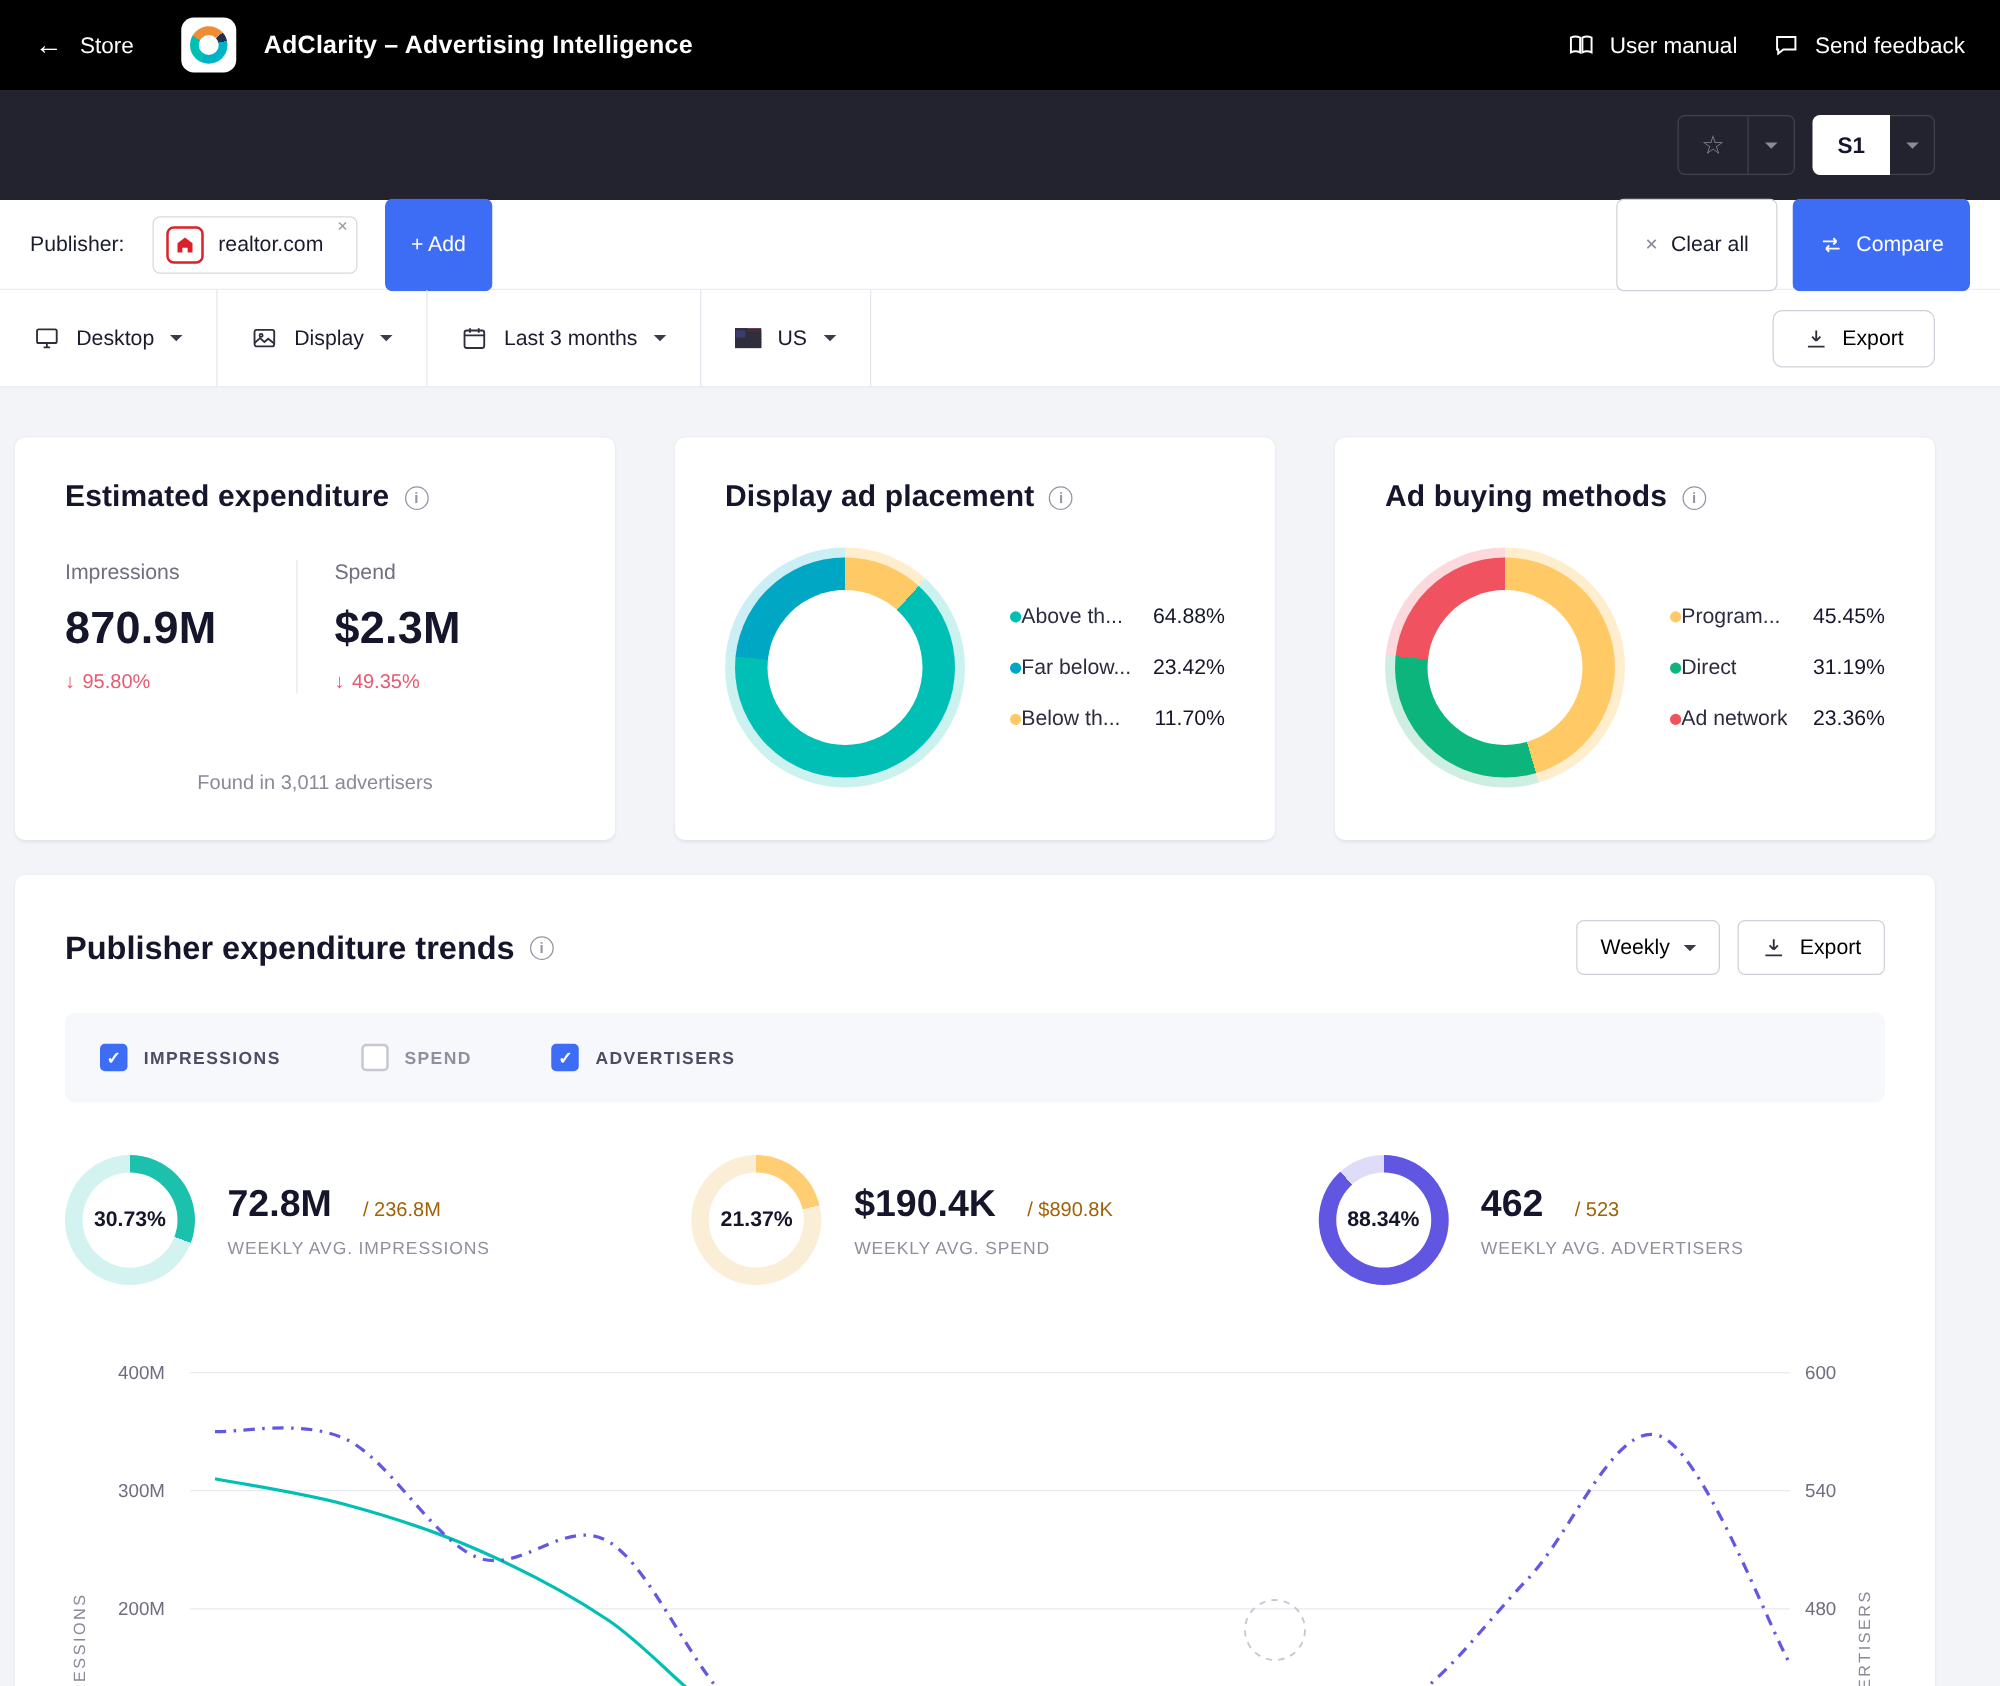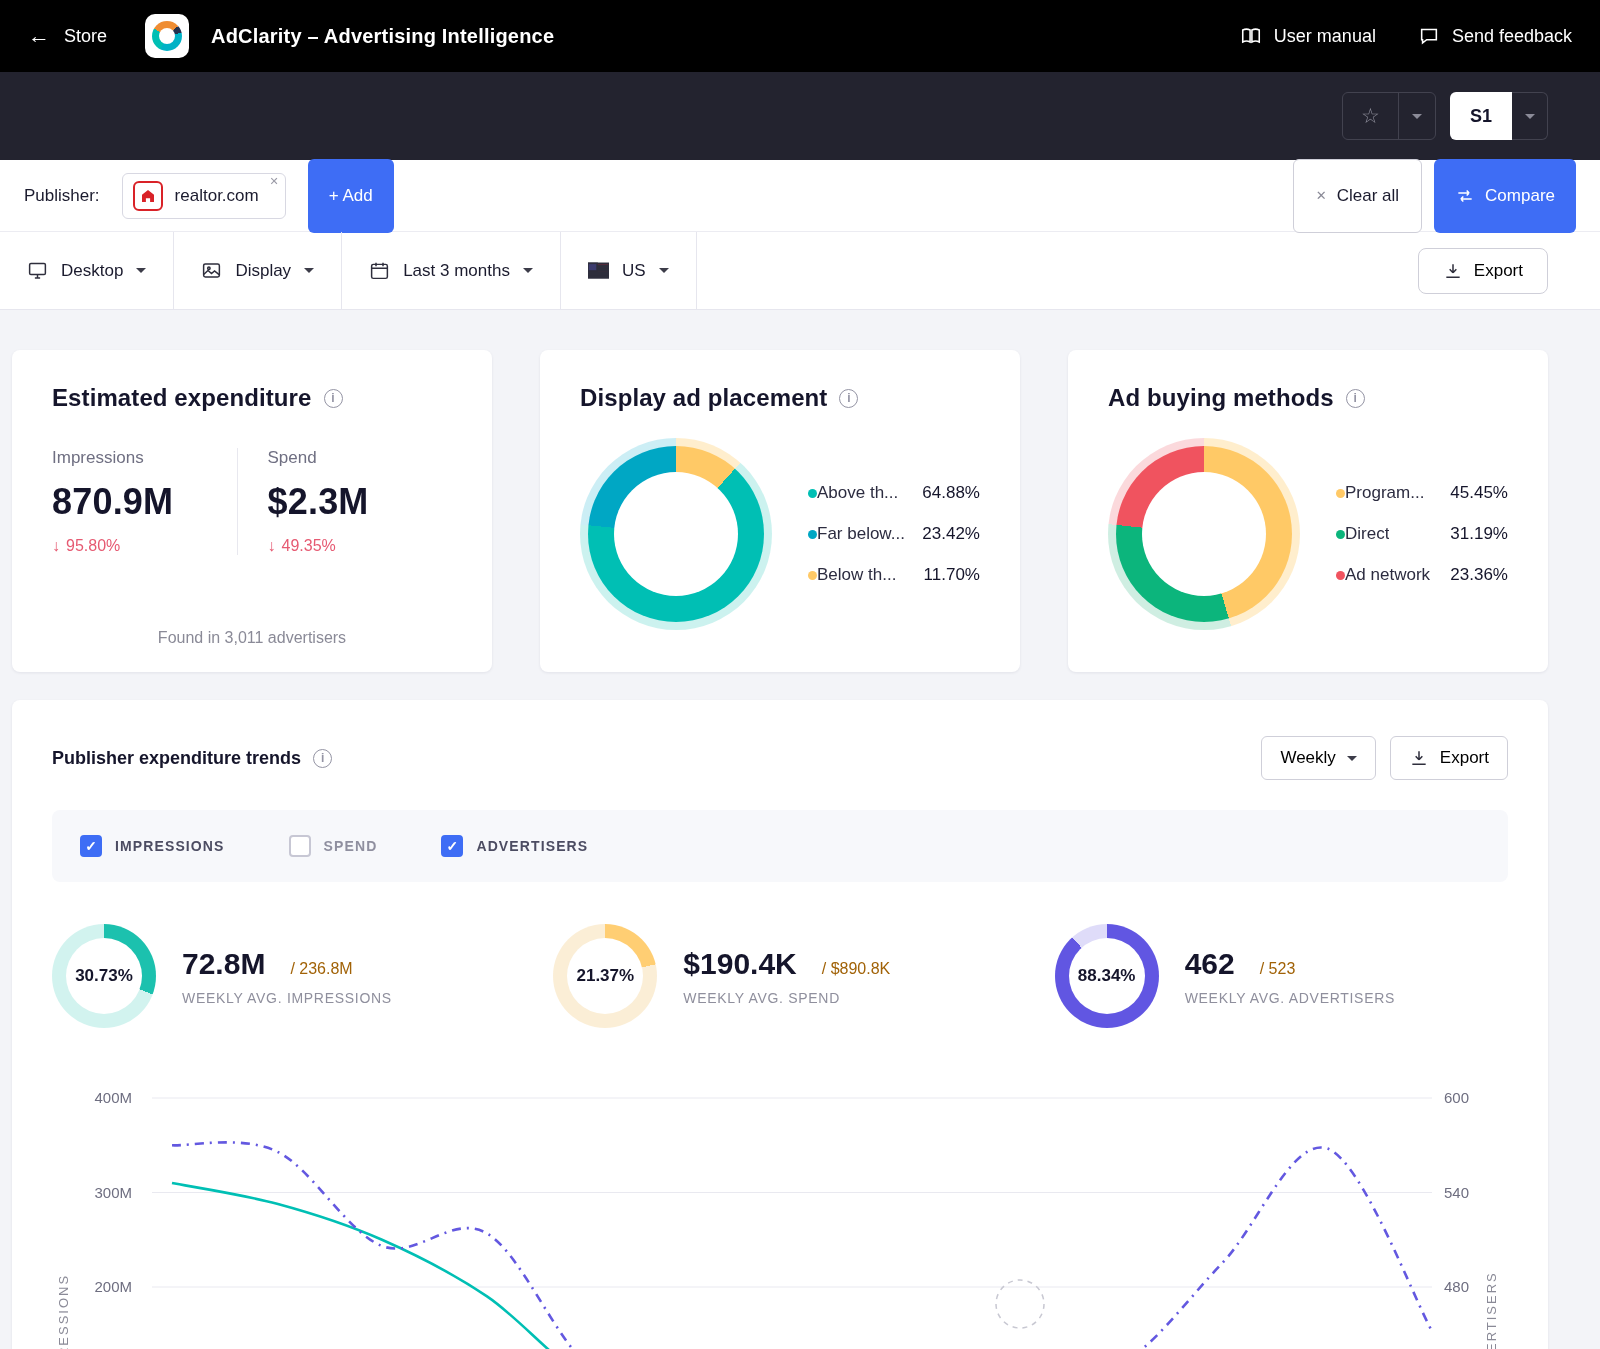--- a/index.html
+++ b/index.html
@@ -13,21 +13,21 @@
   
   .topbar { height:72px; background:#000; display:flex; align-items:center; padding:0 28px; color:#fff; }
   .store-link { display:flex; align-items:center; gap:14px; font-size:18px; cursor:pointer; }
   .back { font-size:22px; line-height:1; }
   .logo { width:44px; height:44px; background:#fff; border-radius:10px; margin-left:38px;
           display:flex; align-items:center; justify-content:center; }
   .logo-ring { width:30px; height:30px; border-radius:50%; position:relative;
     background: conic-gradient(from 300deg, #ef8d33 0 30%, #22314f 30% 38%, #00b2c6 38% 74%, #00bfb4 74% 100%); }
   .logo-ring::after { content:""; position:absolute; inset:7px; background:#fff; border-radius:50%; }
   .app-title { font-size:20px; font-weight:700; margin-left:22px; letter-spacing:.2px; }
-  .top-actions { margin-left:auto; display:flex; gap:42px; }
+  .top-actions { margin-left:auto; display:flex; gap:28px; }
   .top-link { display:flex; align-items:center; gap:12px; font-size:18px; cursor:pointer; }
   .top-link svg { width:22px; height:22px; stroke:#fff; fill:none; stroke-width:1.7; }
 
   
   .workspacebar { height:88px; background:#23232f; display:flex; align-items:center;
     justify-content:flex-end; gap:14px; padding:0 52px; }
   .fav-group { display:flex; height:48px; border:1px solid #42424f; border-radius:6px; overflow:hidden; }
   .fav-star { width:56px; display:flex; align-items:center; justify-content:center;
     color:#8b8b98; font-size:21px; border-right:1px solid #42424f; cursor:pointer; }
   .fav-caret, .preset-caret { width:36px; display:flex; align-items:center; justify-content:center; cursor:pointer; }
@@ -62,21 +62,21 @@
     font-size:17px; cursor:pointer; }
   .filter svg { width:21px; height:21px; stroke:#2e2e3c; fill:none; stroke-width:1.7; }
   .export-btn { margin-left:auto; align-self:center; margin-right:52px; display:flex; align-items:center;
     gap:11px; border:1px solid #cfcfd9; border-radius:8px; padding:12px 24px; font-size:17px;
     background:#fff; cursor:pointer; }
   .export-btn svg, .hbtn svg { width:20px; height:20px; stroke:#2e2e3c; fill:none; stroke-width:1.8; }
 
   
   main { padding:40px 52px 0 12px; }
   .cards-row { display:grid; grid-template-columns:repeat(3,1fr); gap:48px; }
-  .card { background:#fff; border-radius:8px; box-shadow:0 1px 3px rgba(25,25,60,.08); padding:34px 40px 25px; }
+  .card { background:#fff; border-radius:8px; box-shadow:0 1px 3px rgba(25,25,60,.08); padding:34px 40px 36px; }
   .card-title-row { display:flex; align-items:center; gap:12px; }
   .card-title { font-size:24px; font-weight:600; color:#15152b; letter-spacing:.1px; }
   .info { width:19px; height:19px; border:1.5px solid #9494a4; border-radius:50%; color:#9494a4;
     display:inline-flex; align-items:center; justify-content:center; flex:0 0 auto; }
   .info::after { content:"i"; font-size:12px; font-weight:600; }
 
   
   .card-expend { display:flex; flex-direction:column; min-height:322px; }
   .metrics { display:flex; margin-top:36px; }
   .metric { flex:1; }
@@ -95,21 +95,21 @@
   .donut-hole { position:absolute; inset:34px; background:#fff; border-radius:50%; }
   .legend { flex:1; display:flex; flex-direction:column; gap:21px; min-width:0; }
   .legend-row { display:flex; align-items:center; font-size:17px; }
   .dot { width:9px; height:9px; border-radius:50%; flex:0 0 auto; }
   .legend-label { margin-left:0; color:#2c2c40; white-space:nowrap; overflow:hidden; text-overflow:ellipsis; }
   .legend-value { margin-left:auto; padding-left:12px; color:#15152b; }
 
   
   .trends { margin-top:28px; padding:36px 40px 0; height:700px; }
   .trends-head { display:flex; align-items:center; gap:12px; }
-  .trends-title { font-size:18px; font-weight:600; color:#15152b; }
+  .trends-title { font-size:26px; font-weight:600; color:#15152b; }
   .trends-controls { margin-left:auto; display:flex; gap:14px; }
   .hbtn { display:flex; align-items:center; gap:11px; border:1px solid #cfcfd9; border-radius:6px;
     background:#fff; padding:11px 18px; font-size:17px; cursor:pointer; }
   .togglebar { margin-top:30px; background:#f7f8fb; border-radius:8px; height:72px;
     display:flex; align-items:center; gap:64px; padding:0 28px; }
   .toggle { display:flex; align-items:center; gap:13px; cursor:pointer; }
   .checkbox { width:22px; height:22px; border-radius:4px; border:2px solid #c7c7d4; background:#fff;
     display:flex; align-items:center; justify-content:center; }
   .toggle.checked .checkbox { background:#3e6df5; border-color:#3e6df5; }
   .toggle.checked .checkbox::after { content:"✓"; color:#fff; font-size:14px; font-weight:700; }

